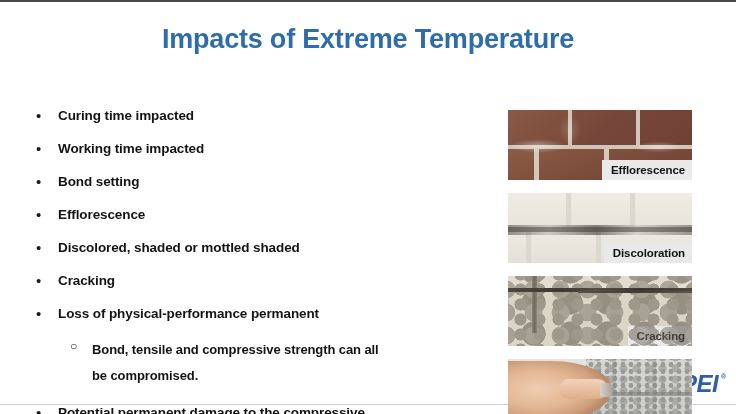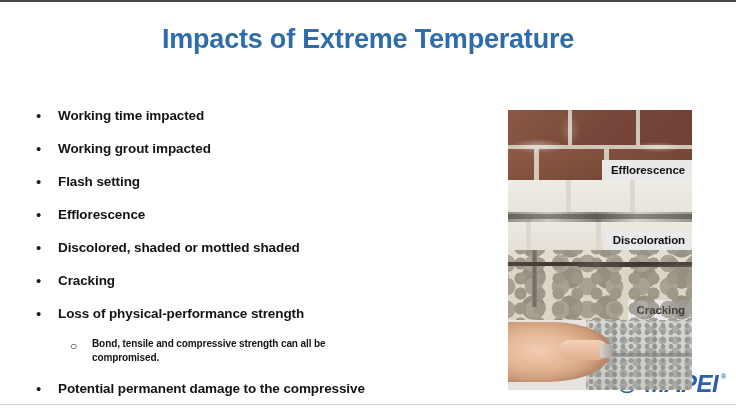--- a/index.html
+++ b/index.html
@@ -81,37 +81,37 @@
 
   .bullet-text {
     flex: 1 1 auto;
     color: #141414;
     font-size: 13.5px;
     font-weight: bold;
     line-height: 19px;
     letter-spacing: -0.1px;
   }
   .level-2 .bullet-text {
-    font-size: 10px;
-    line-height: 14px;
+    font-size: 13px;
+    line-height: 26px;
     max-width: 300px;
   }
 
   
   .panels {
     position: absolute;
     left: 508px;
     top: 110px;
     width: 184px;
   }
   .panel {
     position: relative;
     width: 184px;
     height: 70px;
-    margin-bottom: 0;
+    margin-bottom: 13px;
     overflow: hidden;
     background: #d8d4cd;
   }
   .panel-art {
     position: absolute;
     inset: 0;
   }
   .panel-label {
     position: absolute;
     right: 0;
@@ -299,51 +299,51 @@
   <div class="top-rule"></div>
 
   <div class="title">
     <span class="title-line">Impacts of Extreme Temperature</span>
   </div>
 
   <div class="bullets">
 
     <div class="bullet-row level-1">
       <span class="marker dot">•</span>
+      <span class="bullet-text">Curing time impacted</span>
+    </div>
+
+    <div class="bullet-row level-1">
+      <span class="marker dot">•</span>
       <span class="bullet-text">Working time impacted</span>
     </div>
 
     <div class="bullet-row level-1">
       <span class="marker dot">•</span>
-      <span class="bullet-text">Working grout impacted</span>
-    </div>
-
-    <div class="bullet-row level-1">
-      <span class="marker dot">•</span>
-      <span class="bullet-text">Flash setting</span>
+      <span class="bullet-text">Bond setting</span>
     </div>
 
     <div class="bullet-row level-1">
       <span class="marker dot">•</span>
       <span class="bullet-text">Efflorescence</span>
     </div>
 
     <div class="bullet-row level-1">
       <span class="marker dot">•</span>
       <span class="bullet-text">Discolored, shaded or mottled shaded</span>
     </div>
 
     <div class="bullet-row level-1">
       <span class="marker dot">•</span>
       <span class="bullet-text">Cracking</span>
     </div>
 
     <div class="bullet-row level-1">
       <span class="marker dot">•</span>
-      <span class="bullet-text">Loss of physical-performance strength</span>
+      <span class="bullet-text">Loss of physical-performance permanent</span>
     </div>
 
     <div class="bullet-row level-2">
       <span class="marker circ">○</span>
       <span class="bullet-text">Bond, tensile and compressive strength can all be compromised.</span>
     </div>
 
     <div class="bullet-row level-1">
       <span class="marker dot">•</span>
       <span class="bullet-text">Potential permanent damage to the compressive</span>

